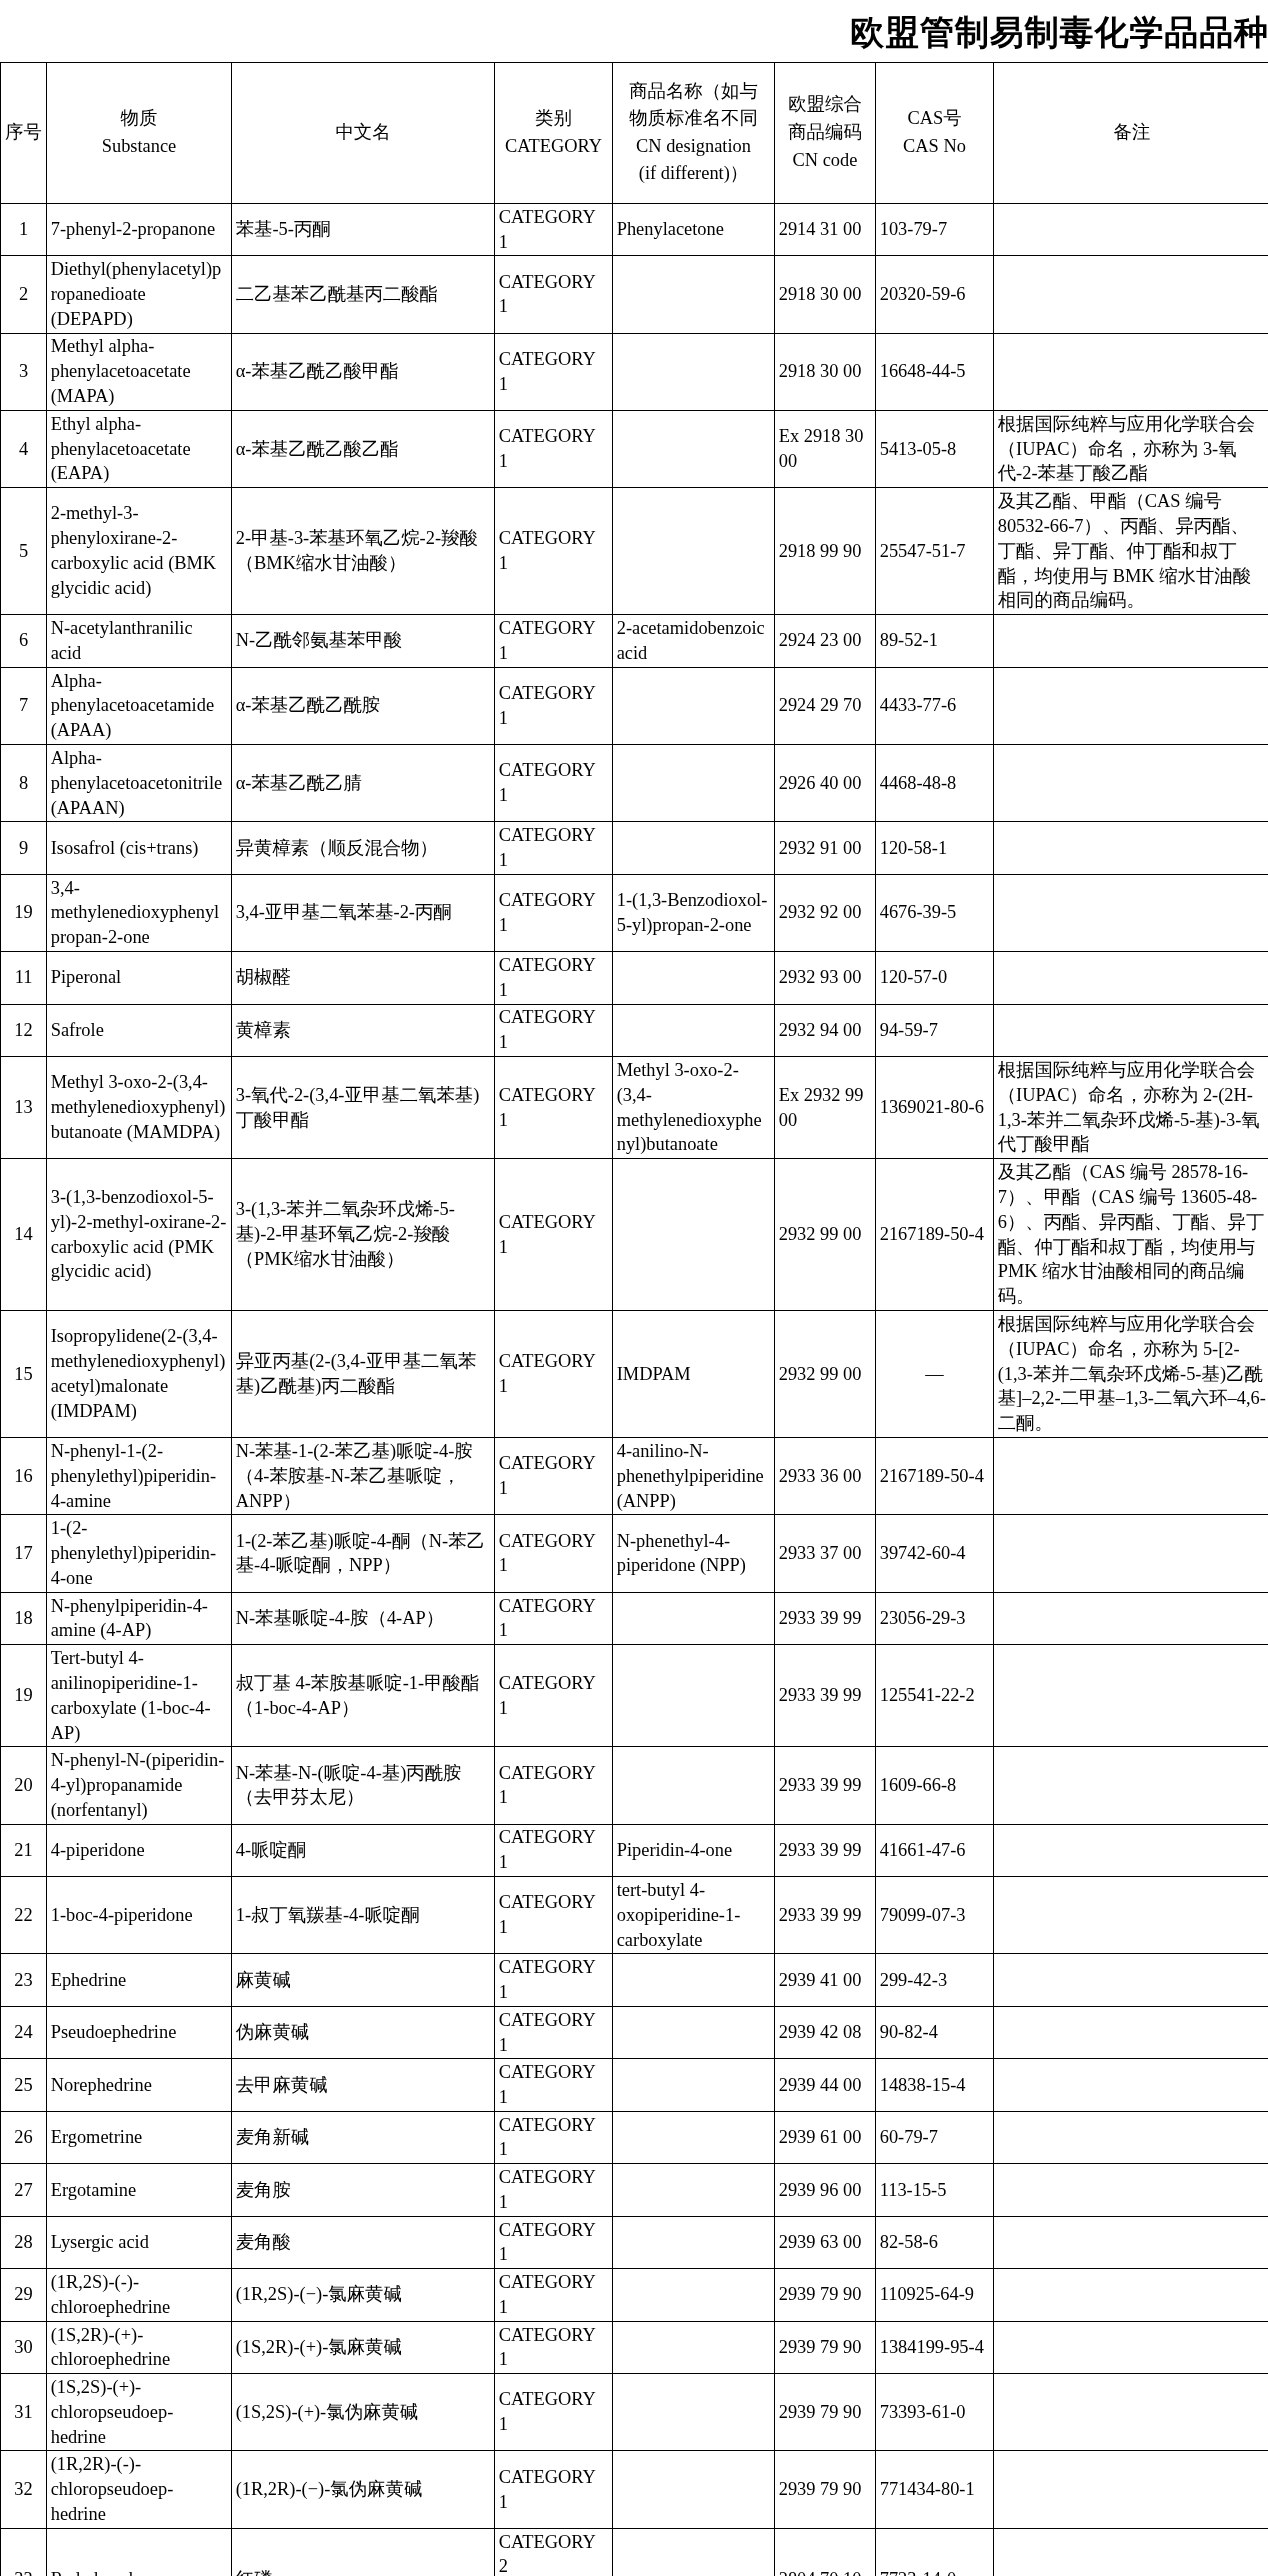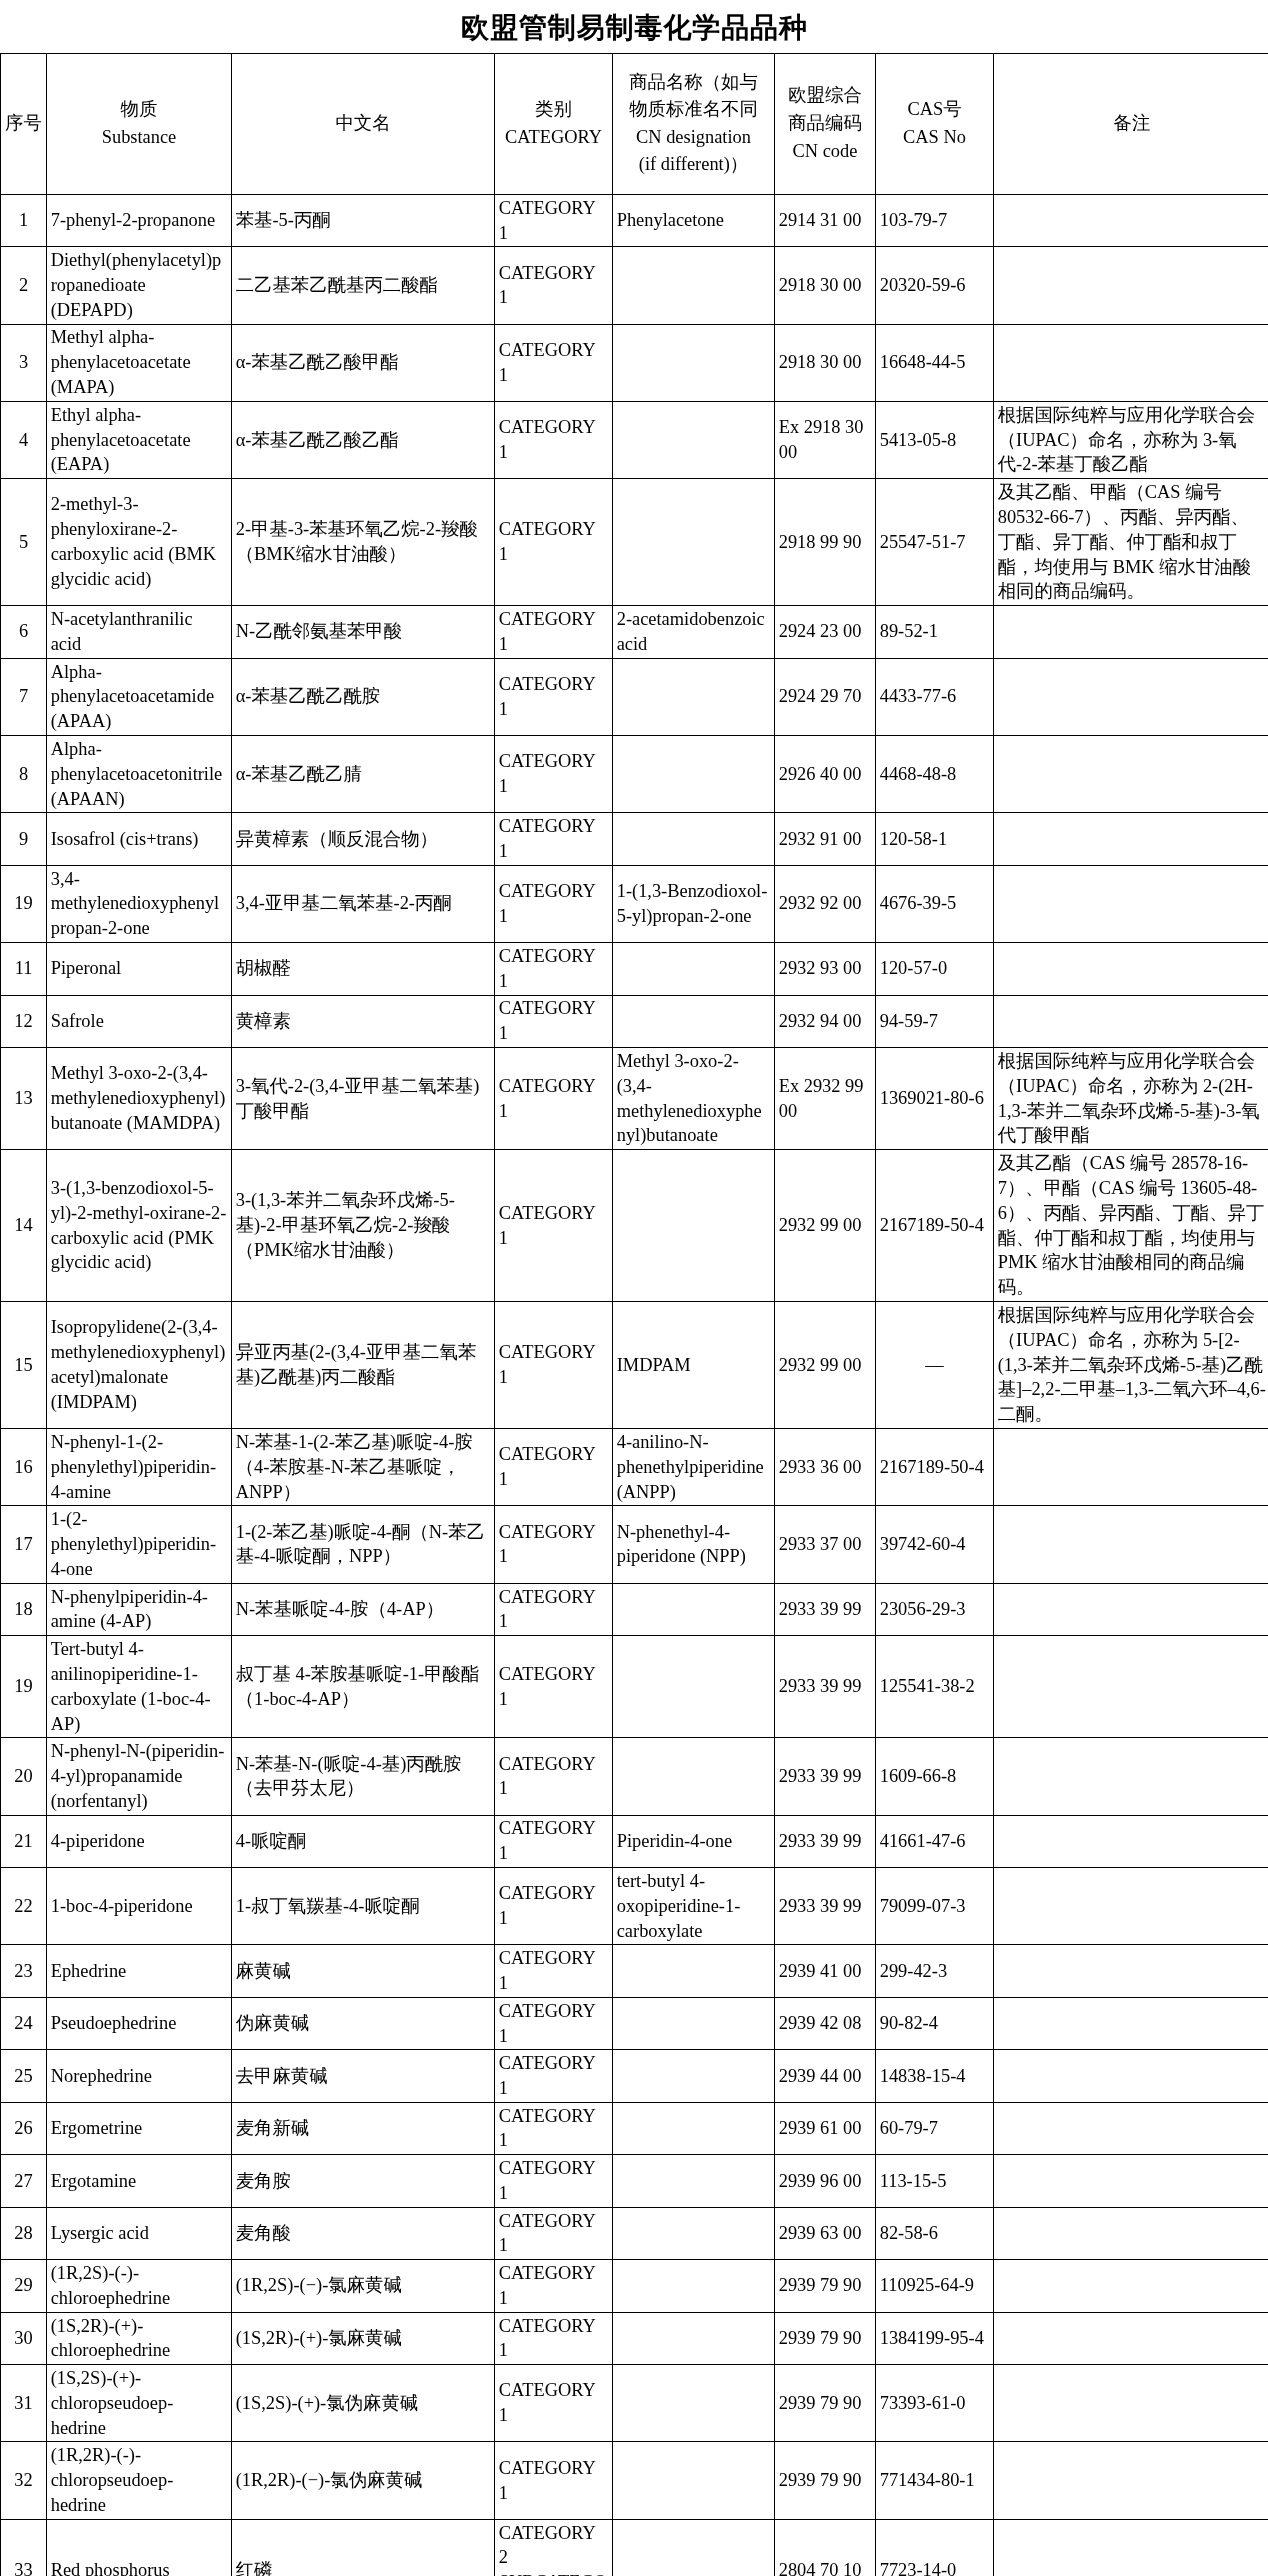--- a/index.html
+++ b/index.html
@@ -2,22 +2,22 @@
 <html style="font-size:14.7px"><head>
 <meta charset="utf-8">
 <style>
   html,body { margin:0; padding:0; background:#ffffff; }
   body {
     width:1269px;
     font-family:"Liberation Serif","DejaVu Serif",serif;
     color:#000;
   }
   .title {
-    text-align:center;
-    font-size:28px;
+    text-align:right;
+    font-size:34px;
     font-weight:bold;
     margin:7.3px 0 3.7px 0;
     line-height:1.5;
     letter-spacing:0.9px;
   }
   table.main {
     border-collapse:collapse;
     table-layout:fixed;
     width:1269px;
     border:1.8px solid #000;
@@ -258,21 +258,21 @@
         <td>23056-29-3</td>
         <td></td>
       </tr>
       <tr>
         <td class="c-no">19</td>
         <td>Tert-butyl 4-anilinopiperidine-1-carboxylate (1-boc-4-AP)</td>
         <td>叔丁基 4-苯胺基哌啶-1-甲酸酯（1-boc-4-AP）</td>
         <td>CATEGORY 1</td>
         <td></td>
         <td>2933 39 99</td>
-        <td>125541-38-2</td>
+        <td>125541-22-2</td>
         <td></td>
       </tr>
       <tr>
         <td class="c-no">20</td>
         <td>N-phenyl-N-(piperidin-4-yl)propanamide (norfentanyl)</td>
         <td>N-苯基-N-(哌啶-4-基)丙酰胺（去甲芬太尼）</td>
         <td>CATEGORY 1</td>
         <td></td>
         <td>2933 39 99</td>
         <td>1609-66-8</td>

